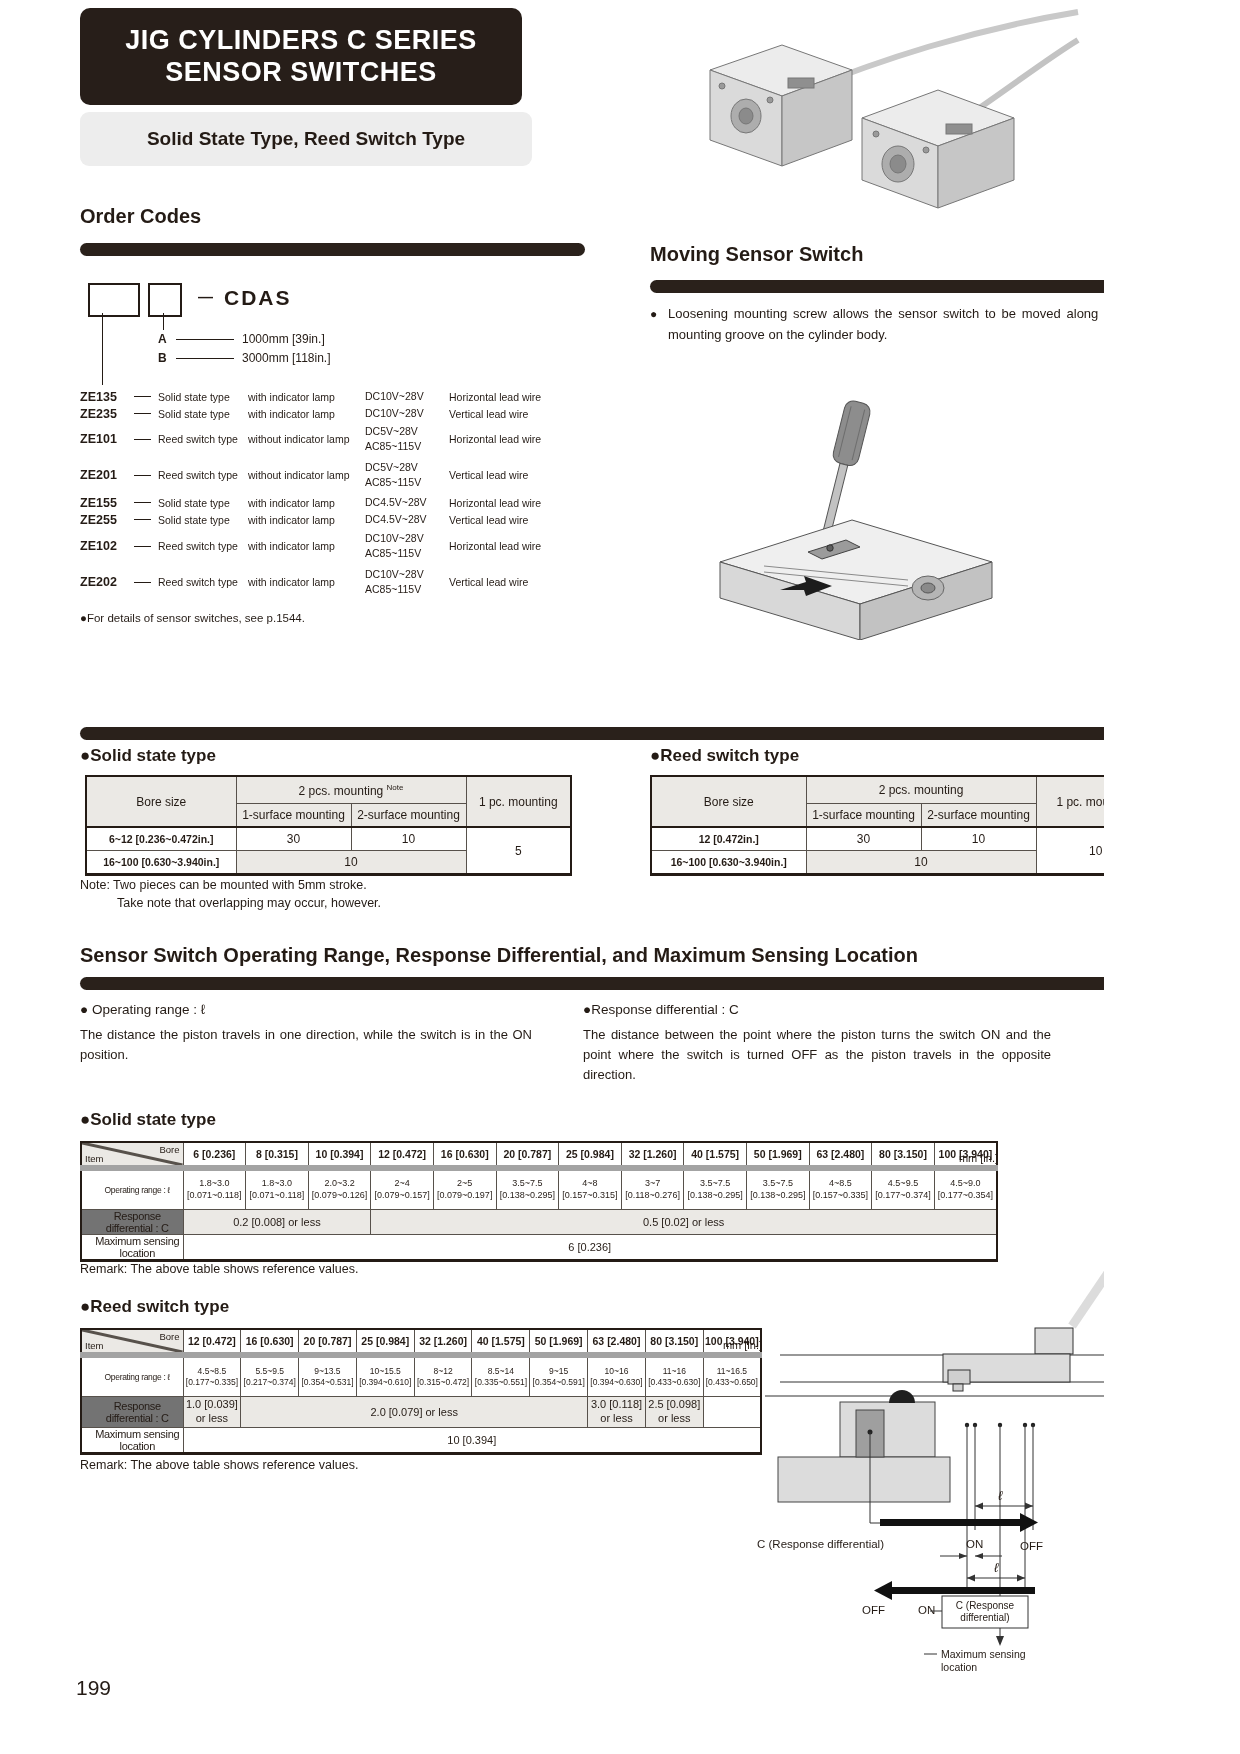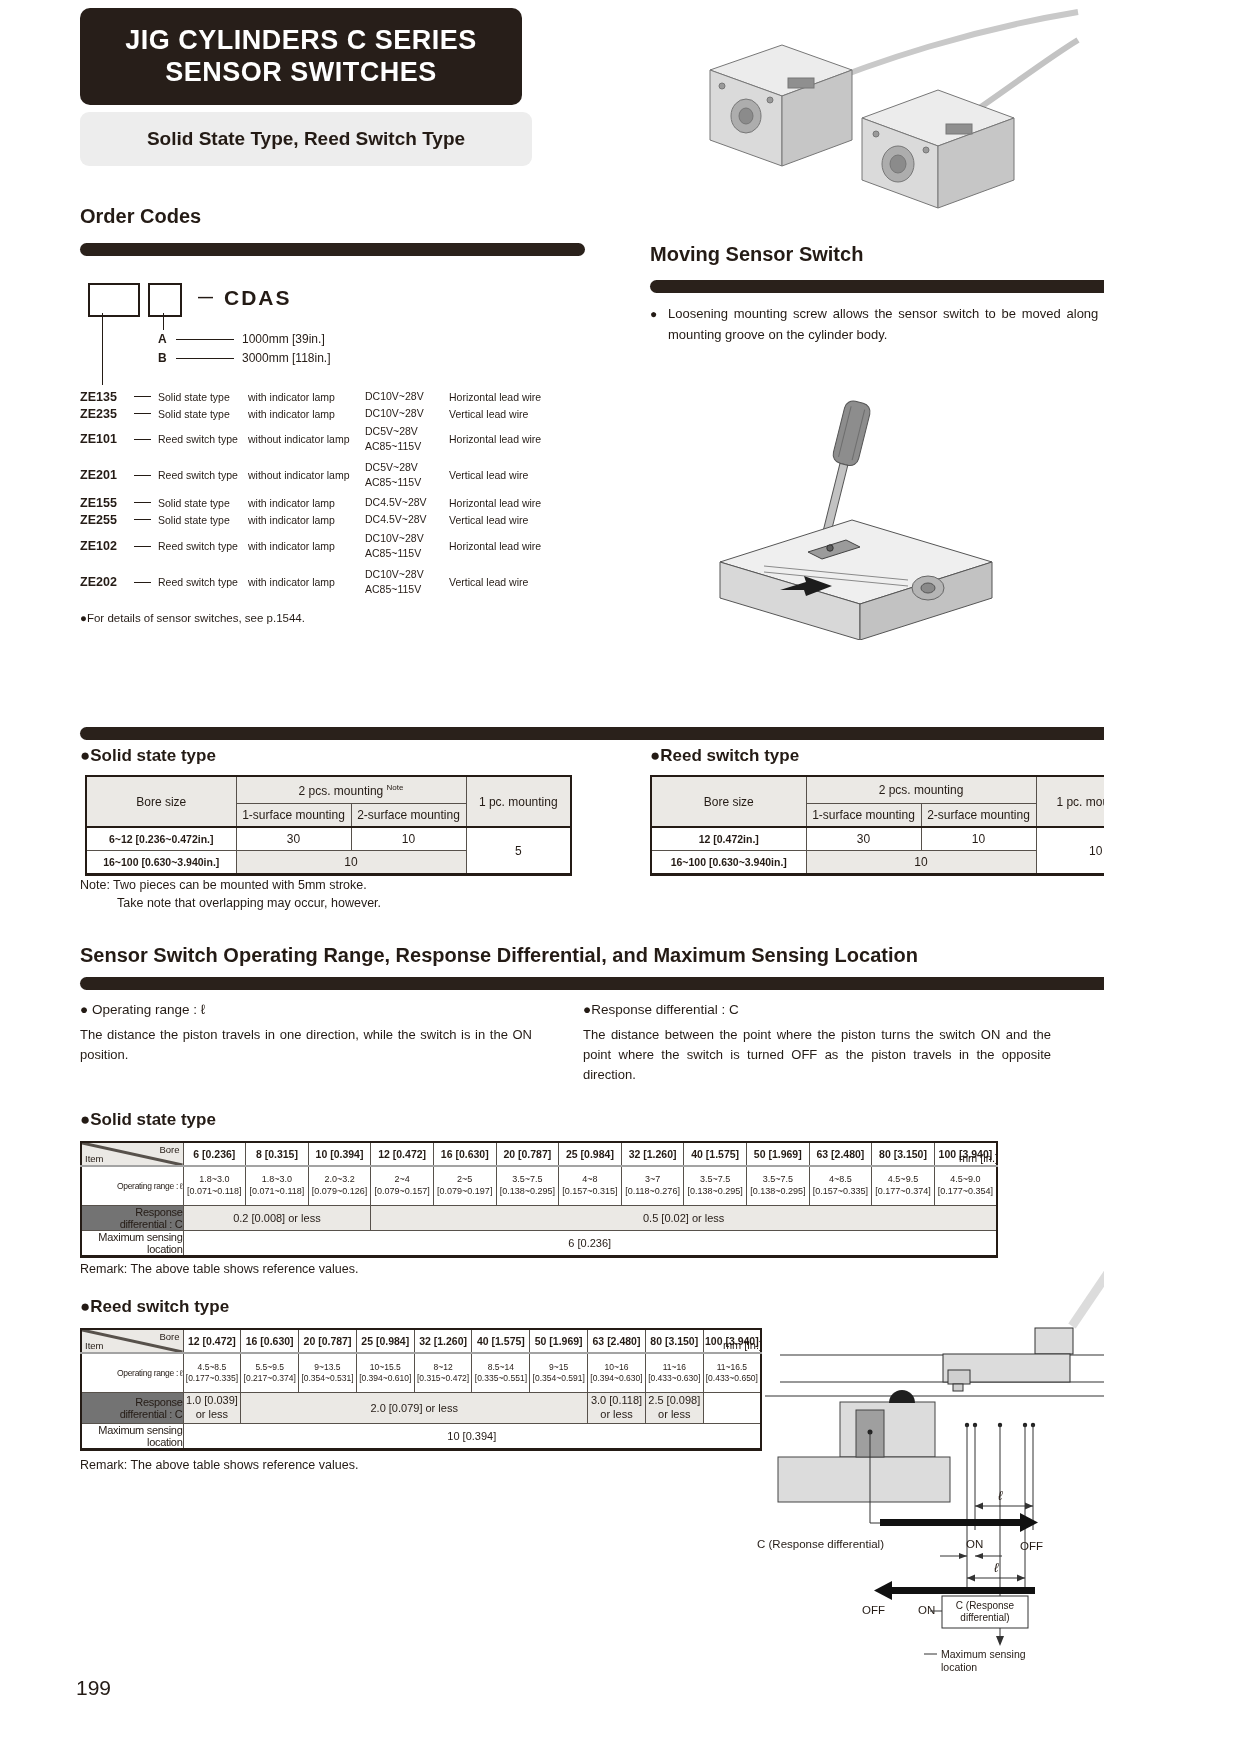--- a/index.html
+++ b/index.html
@@ -47,22 +47,22 @@
   .min-table{border:2px solid #241b15;border-bottom:3px solid #241b15;font-size:12px;text-align:center;table-layout:fixed;}
   .min-table td{border:1px solid #57514b;padding:0;height:22px;}
   .min-table .hd{background:#ebe9e5;font-size:12px;}
   .min-table sup{font-size:8px;}
   .min-table .hrow td{border-bottom:2px solid #241b15;}
   .min-table .bore-cell{font-weight:bold;font-size:10.5px;margin-left:28px;}
   .min-table .gray{background:#ebe9e5;}
   
   .big-table{border:2px solid #241b15;border-bottom:3px solid #241b15;text-align:center;table-layout:fixed;}
   .big-table td{border:1px solid #57514b;padding:0;}
-  .big-table .bt-head td{font-weight:bold;font-size:10.5px;height:22px;border-bottom:2px solid #a3a3a3;}
-  .big-table .rowlab{font-size:8.5px;letter-spacing:-0.3px;text-align:right;padding-left:10px;}
+  .big-table .bt-head td{font-weight:bold;font-size:10.5px;height:22px;border-bottom:6px solid #a3a3a3;}
+  .big-table .rowlab{font-size:8.5px;letter-spacing:-0.3px;text-align:center;padding-left:10px;}
   .big-table .op-cell{font-size:9px;line-height:1.3;height:38px;margin-left:16px;}
   .big-table .resp-row td{background:#ebe9e5;font-size:11px;height:24px;}
   .big-table .resp-row td.rowlab{background:#737373;}
   .big-table .max-row td{font-size:11px;height:23px;}
   .diag-cell{position:relative;background:#ebe9e5;}
   .diag-cell svg{position:absolute;left:0;top:0;width:100%;height:100%;}
   .diag-bore{position:absolute;top:1px;right:3px;font-size:9.5px;font-weight:normal;}
   .diag-item{position:absolute;bottom:1px;left:3px;font-size:9.5px;font-weight:normal;}
   .two-line{font-size:10px;line-height:1.25;}
   .pagenum{font-size:21px;}

